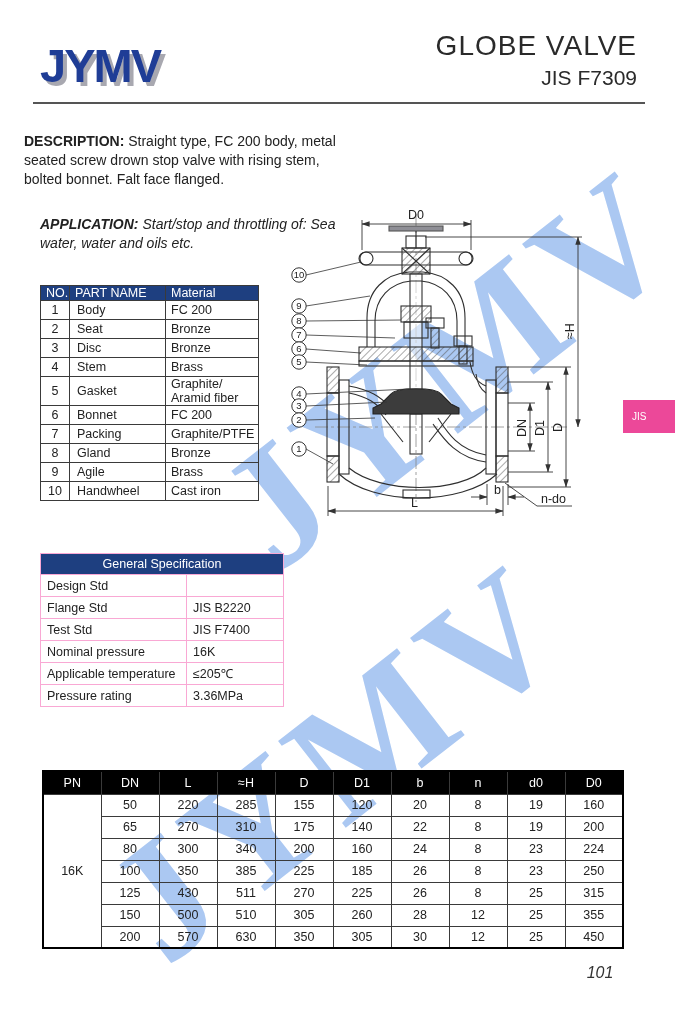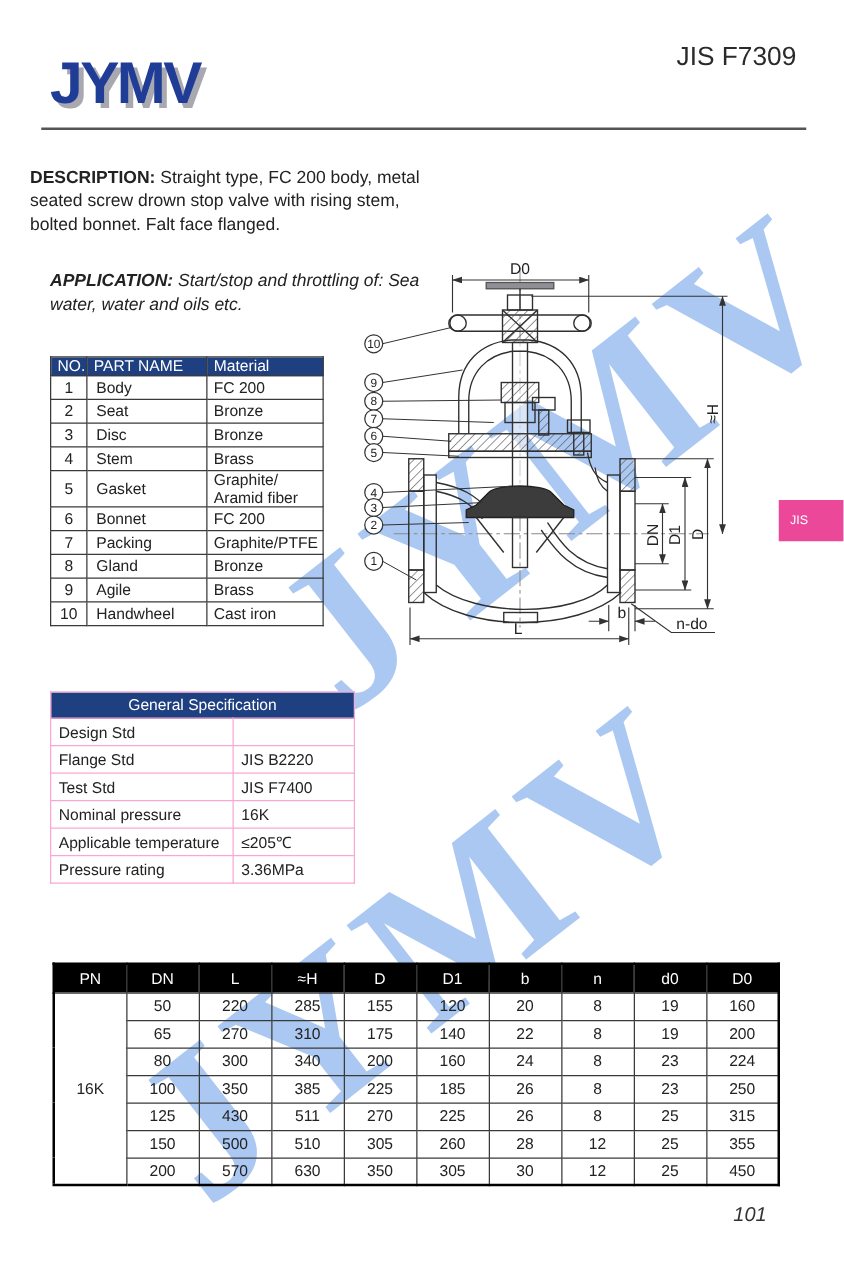--- a/index.html
+++ b/index.html
@@ -80,20 +80,21 @@
 </style>
 </head>
 <body>
 <div id="page">
 
   <div class="wm" id="wm1">JYMV</div>
   <div class="wm" id="wm2">JYMV</div>
 
   <div id="logo">JYMV</div>
   <div id="title-block">
+    <div id="doc-title">GLOBE VALVE</div>
     <div id="doc-subtitle">JIS F7309</div>
   </div>
   <div id="header-rule"></div>
 
   <div class="para" id="description">
     <b>DESCRIPTION:</b><span> Straight type, FC 200 body, metal seated screw drown stop valve with rising stem, bolted bonnet. Falt face flanged.</span>
   </div>
   <div class="para" id="application">
     <b>APPLICATION:</b><span> Start/stop and throttling of: Sea water, water and oils etc.</span>
   </div>

